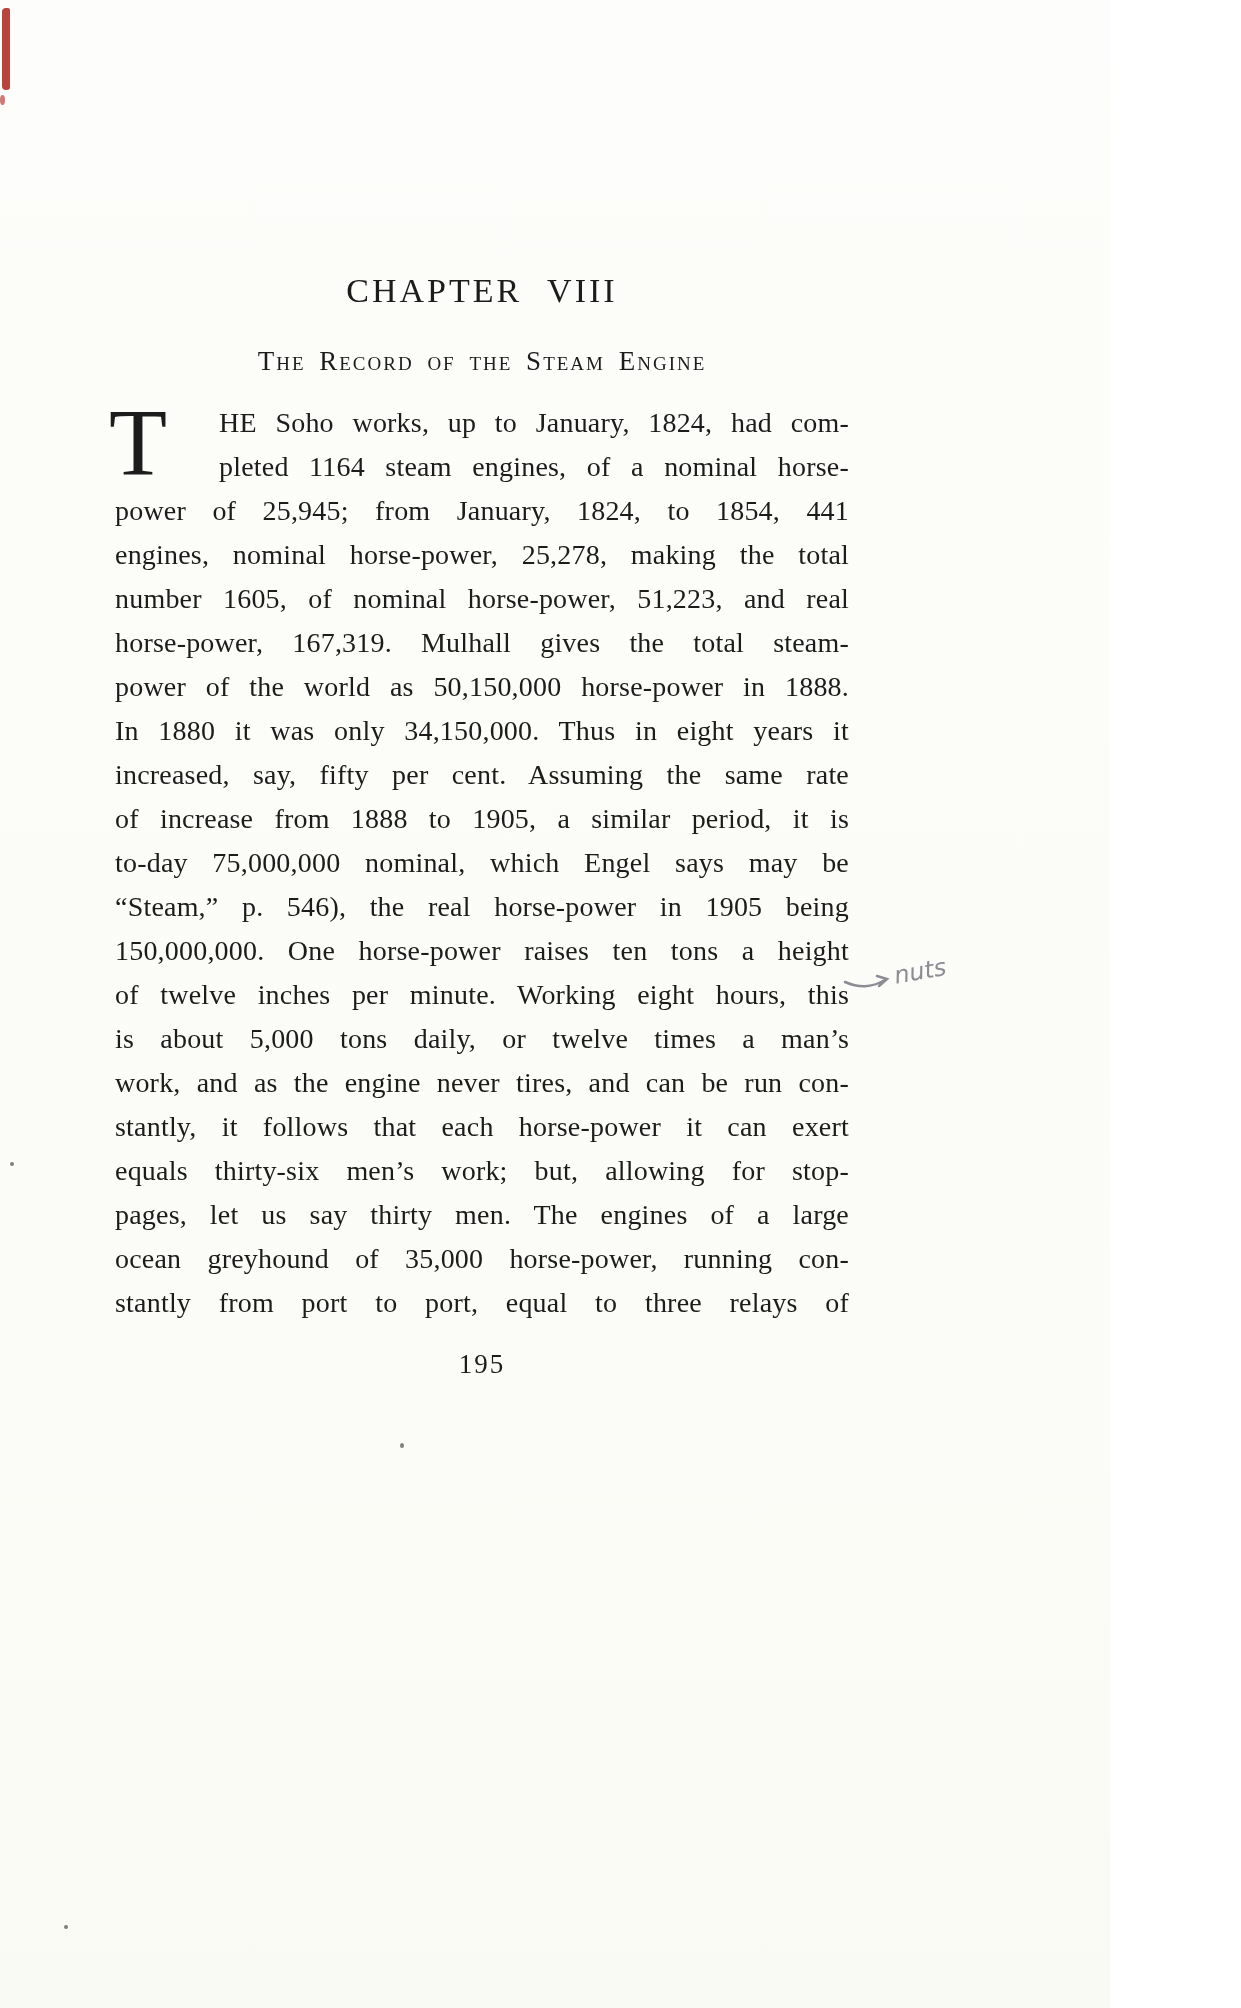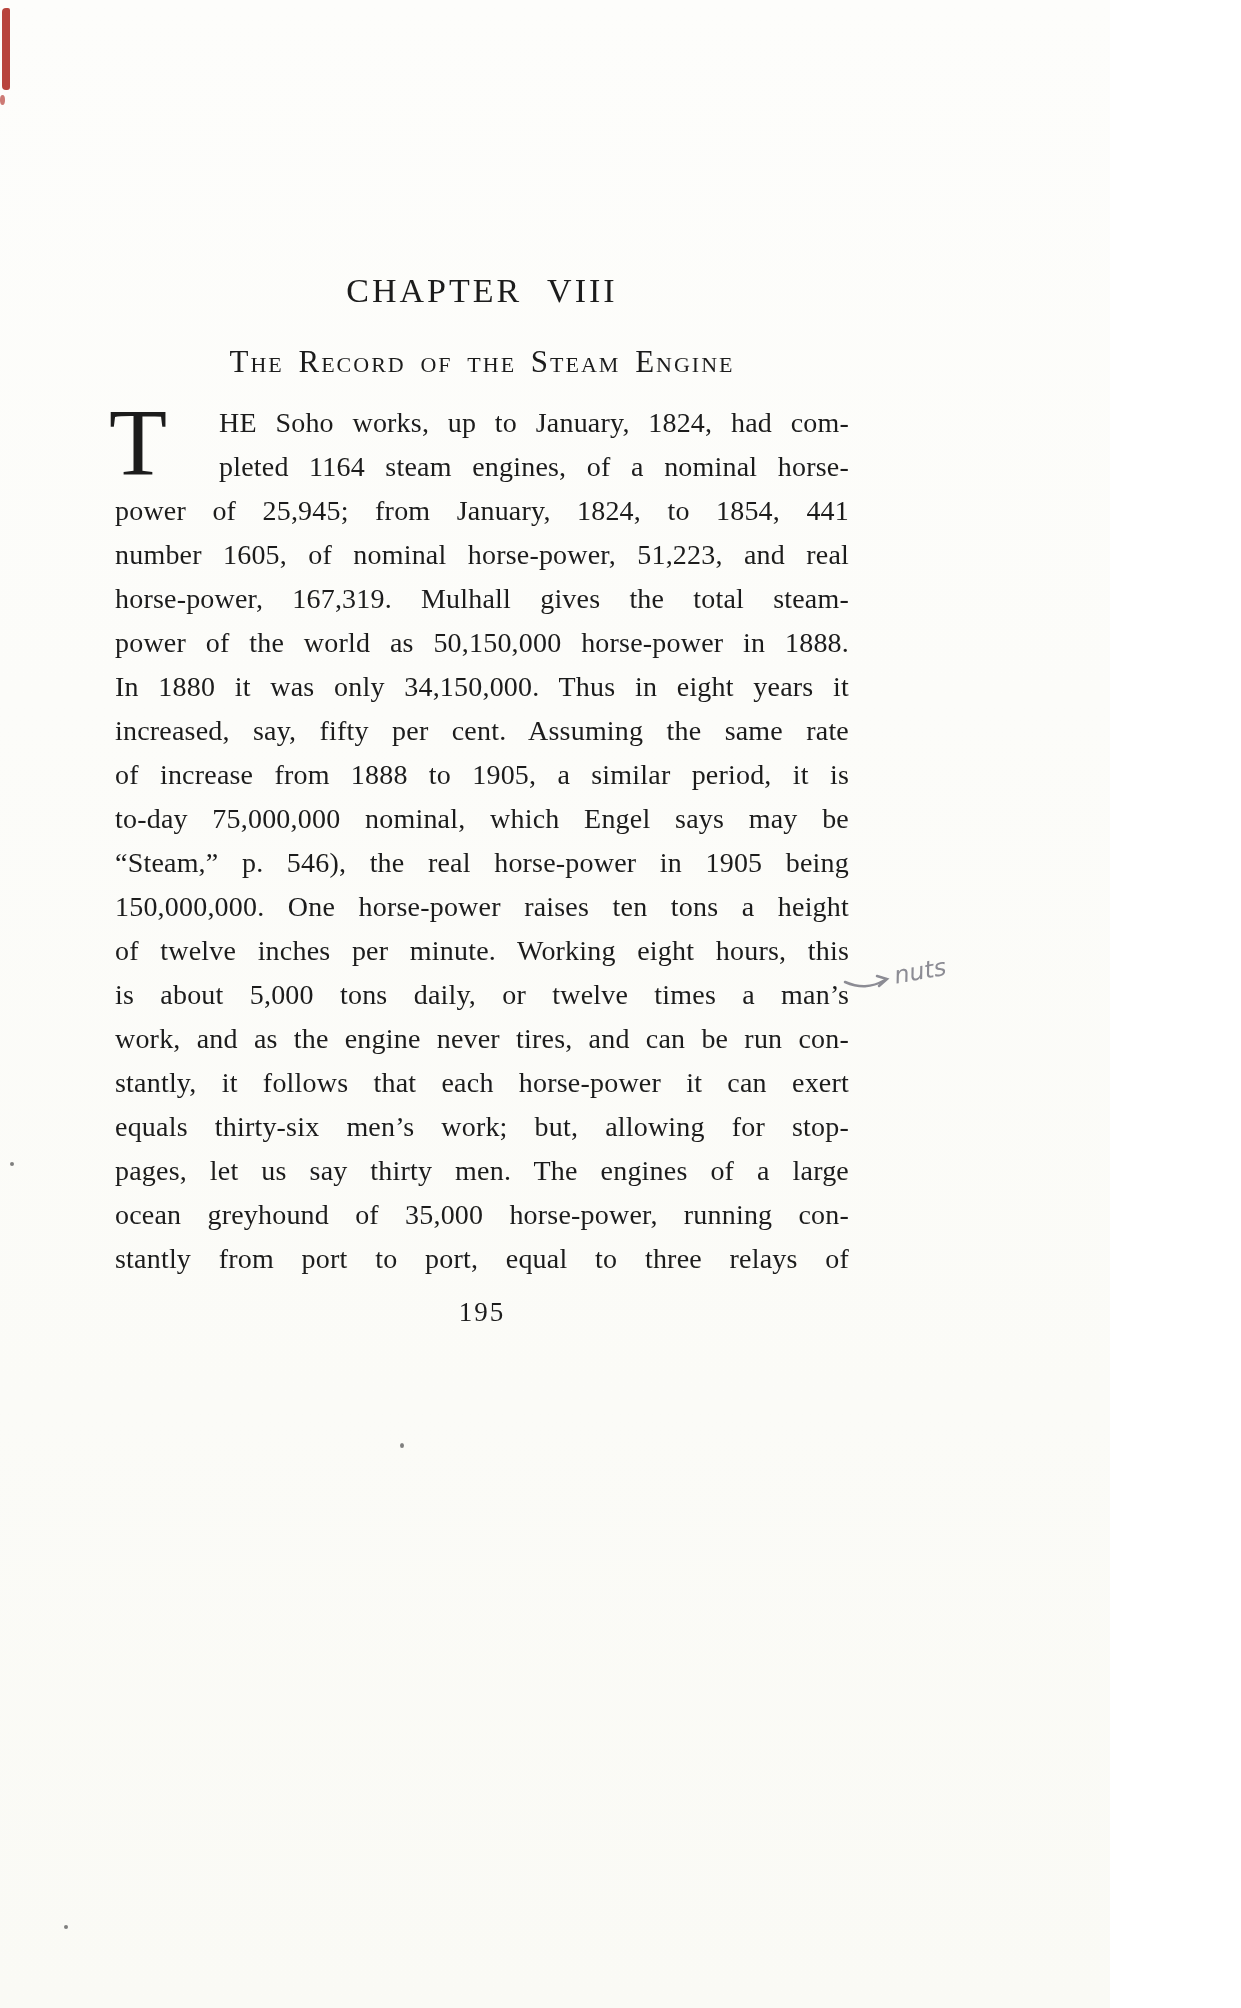--- a/index.html
+++ b/index.html
@@ -22,21 +22,21 @@
     text-align: center;
     font-size: 34px;
     letter-spacing: 3px;
     word-spacing: 14px;
     line-height: 41px;
   }
   .section-heading {
     margin-top: 33px;
     text-align: center;
     font-variant: small-caps;
-    font-size: 31px;
+    font-size: 27px;
     letter-spacing: 2px;
     word-spacing: 5px;
     line-height: 35px;
   }
   .body-paragraph {
     position: relative;
     margin-top: 22px;
     font-size: 28px;
     letter-spacing: 0.2px;
   }
@@ -53,21 +53,21 @@
     line-height: 44px;
     overflow: hidden;
     text-align: justify;
     text-align-last: justify;
     word-spacing: 0.04em;
   }
   .body-line.drop-indent {
     margin-left: 104px;
   }
   .page-number {
-    margin-top: 16px;
+    margin-top: 24px;
     text-align: center;
     font-size: 27px;
     letter-spacing: 2px;
   }
   .margin-annotation {
     position: absolute;
     left: 843px;
     top: 948px;
     width: 150px;
     height: 60px;
@@ -114,20 +114,21 @@
     <div class="chapter-heading">CHAPTER VIII</div>
 
     <div class="section-heading">The Record of the Steam Engine</div>
 
     <div class="body-paragraph">
       <span class="drop-cap">T</span>
       <div>
           <div class="body-line drop-indent">HE Soho works, up to January, 1824, had com-</div>
           <div class="body-line drop-indent">pleted 1164 steam engines, of a nominal horse-</div>
           <div class="body-line">power of 25,945; from January, 1824, to 1854, 441</div>
+          <div class="body-line">engines, nominal horse-power, 25,278, making the total</div>
           <div class="body-line">number 1605, of nominal horse-power, 51,223, and real</div>
           <div class="body-line">horse-power, 167,319. Mulhall gives the total steam-</div>
           <div class="body-line">power of the world as 50,150,000 horse-power in 1888.</div>
           <div class="body-line">In 1880 it was only 34,150,000. Thus in eight years it</div>
           <div class="body-line">increased, say, fifty per cent. Assuming the same rate</div>
           <div class="body-line">of increase from 1888 to 1905, a similar period, it is</div>
           <div class="body-line">to-day 75,000,000 nominal, which Engel says may be</div>
           <div class="body-line">“Steam,” p. 546), the real horse-power in 1905 being</div>
           <div class="body-line">150,000,000. One horse-power raises ten tons a height</div>
           <div class="body-line">of twelve inches per minute. Working eight hours, this</div>

